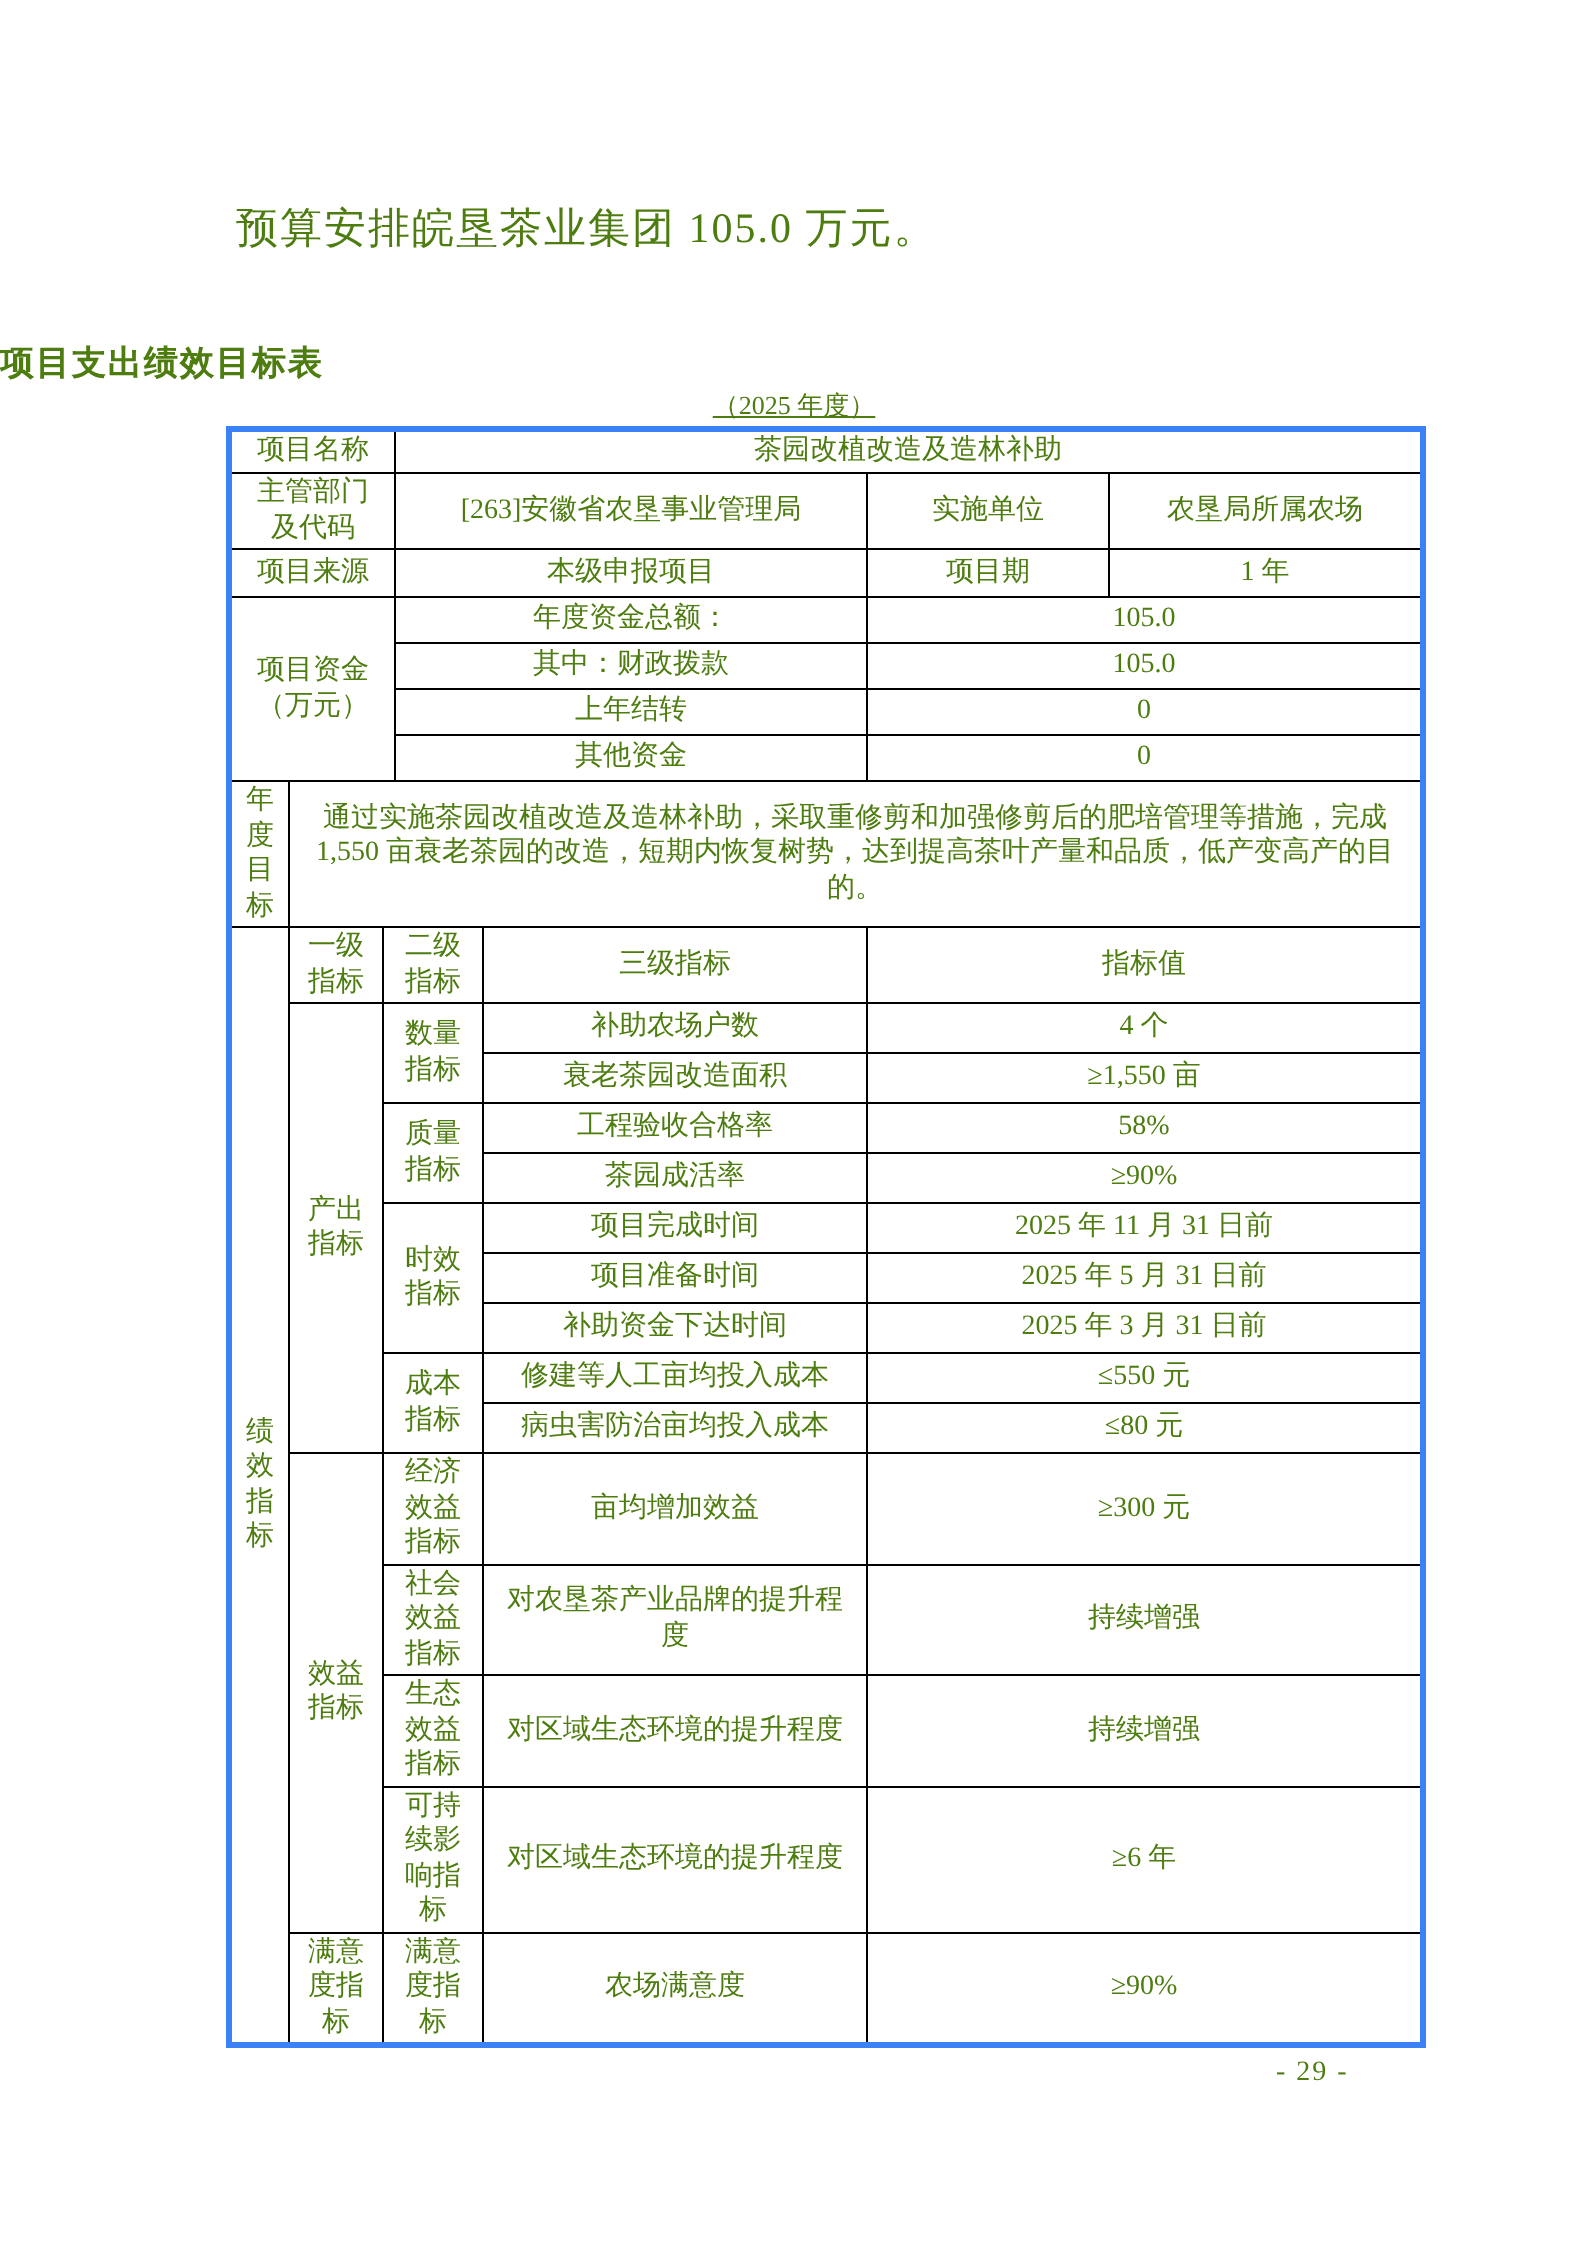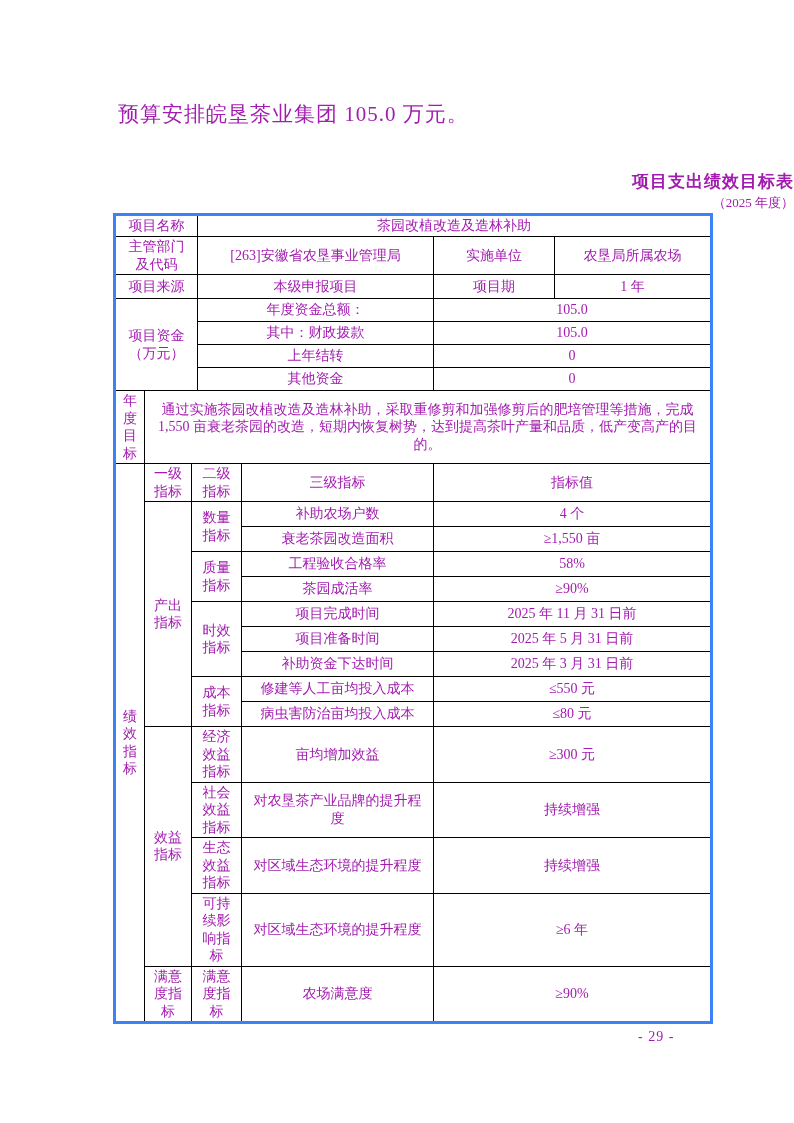--- a/index.html
+++ b/index.html
@@ -2,28 +2,28 @@
 <html><head>
 <meta charset="utf-8">
 <style>
   html,body{margin:0;padding:0;background:#e8e8e8;}
   .page{
     position:relative;
     width:794px;height:1123px;
     margin:0 auto;
     background:#ffffff;
     font-family:"Liberation Serif","DejaVu Serif",serif;
-    color:#a21caf;
+    color:#4d7c0f;
     overflow:hidden;
   }
   .abs{position:absolute;}
   #intro{left:118px;top:100px;font-size:21px;letter-spacing:1px;white-space:pre;}
   #sec-heading{left:164px;top:140px;font-size:21px;letter-spacing:1px;white-space:pre;}
-  #tbl-title{left:0;top:170px;width:100%;text-align:right;font-size:17px;font-weight:bold;letter-spacing:1px;}
-  #tbl-subtitle{left:0;top:194px;width:100%;text-align:right;font-size:13px;}
+  #tbl-title{left:0;top:170px;width:100%;text-align:left;font-size:17px;font-weight:bold;letter-spacing:1px;}
+  #tbl-subtitle{left:0;top:194px;width:100%;text-align:center;font-size:13px;text-decoration:underline;}
   #footer-heading{left:164px;top:964px;font-size:21px;font-weight:bold;letter-spacing:1.5px;white-space:pre;}
   #page-number{left:638px;top:1029px;font-size:14px;letter-spacing:1px;}
 
   table.perf{
     position:absolute;left:113px;top:213px;
     width:597px;
     border-collapse:collapse;
     table-layout:fixed;
     border:3px solid #3b82f6;
   }

